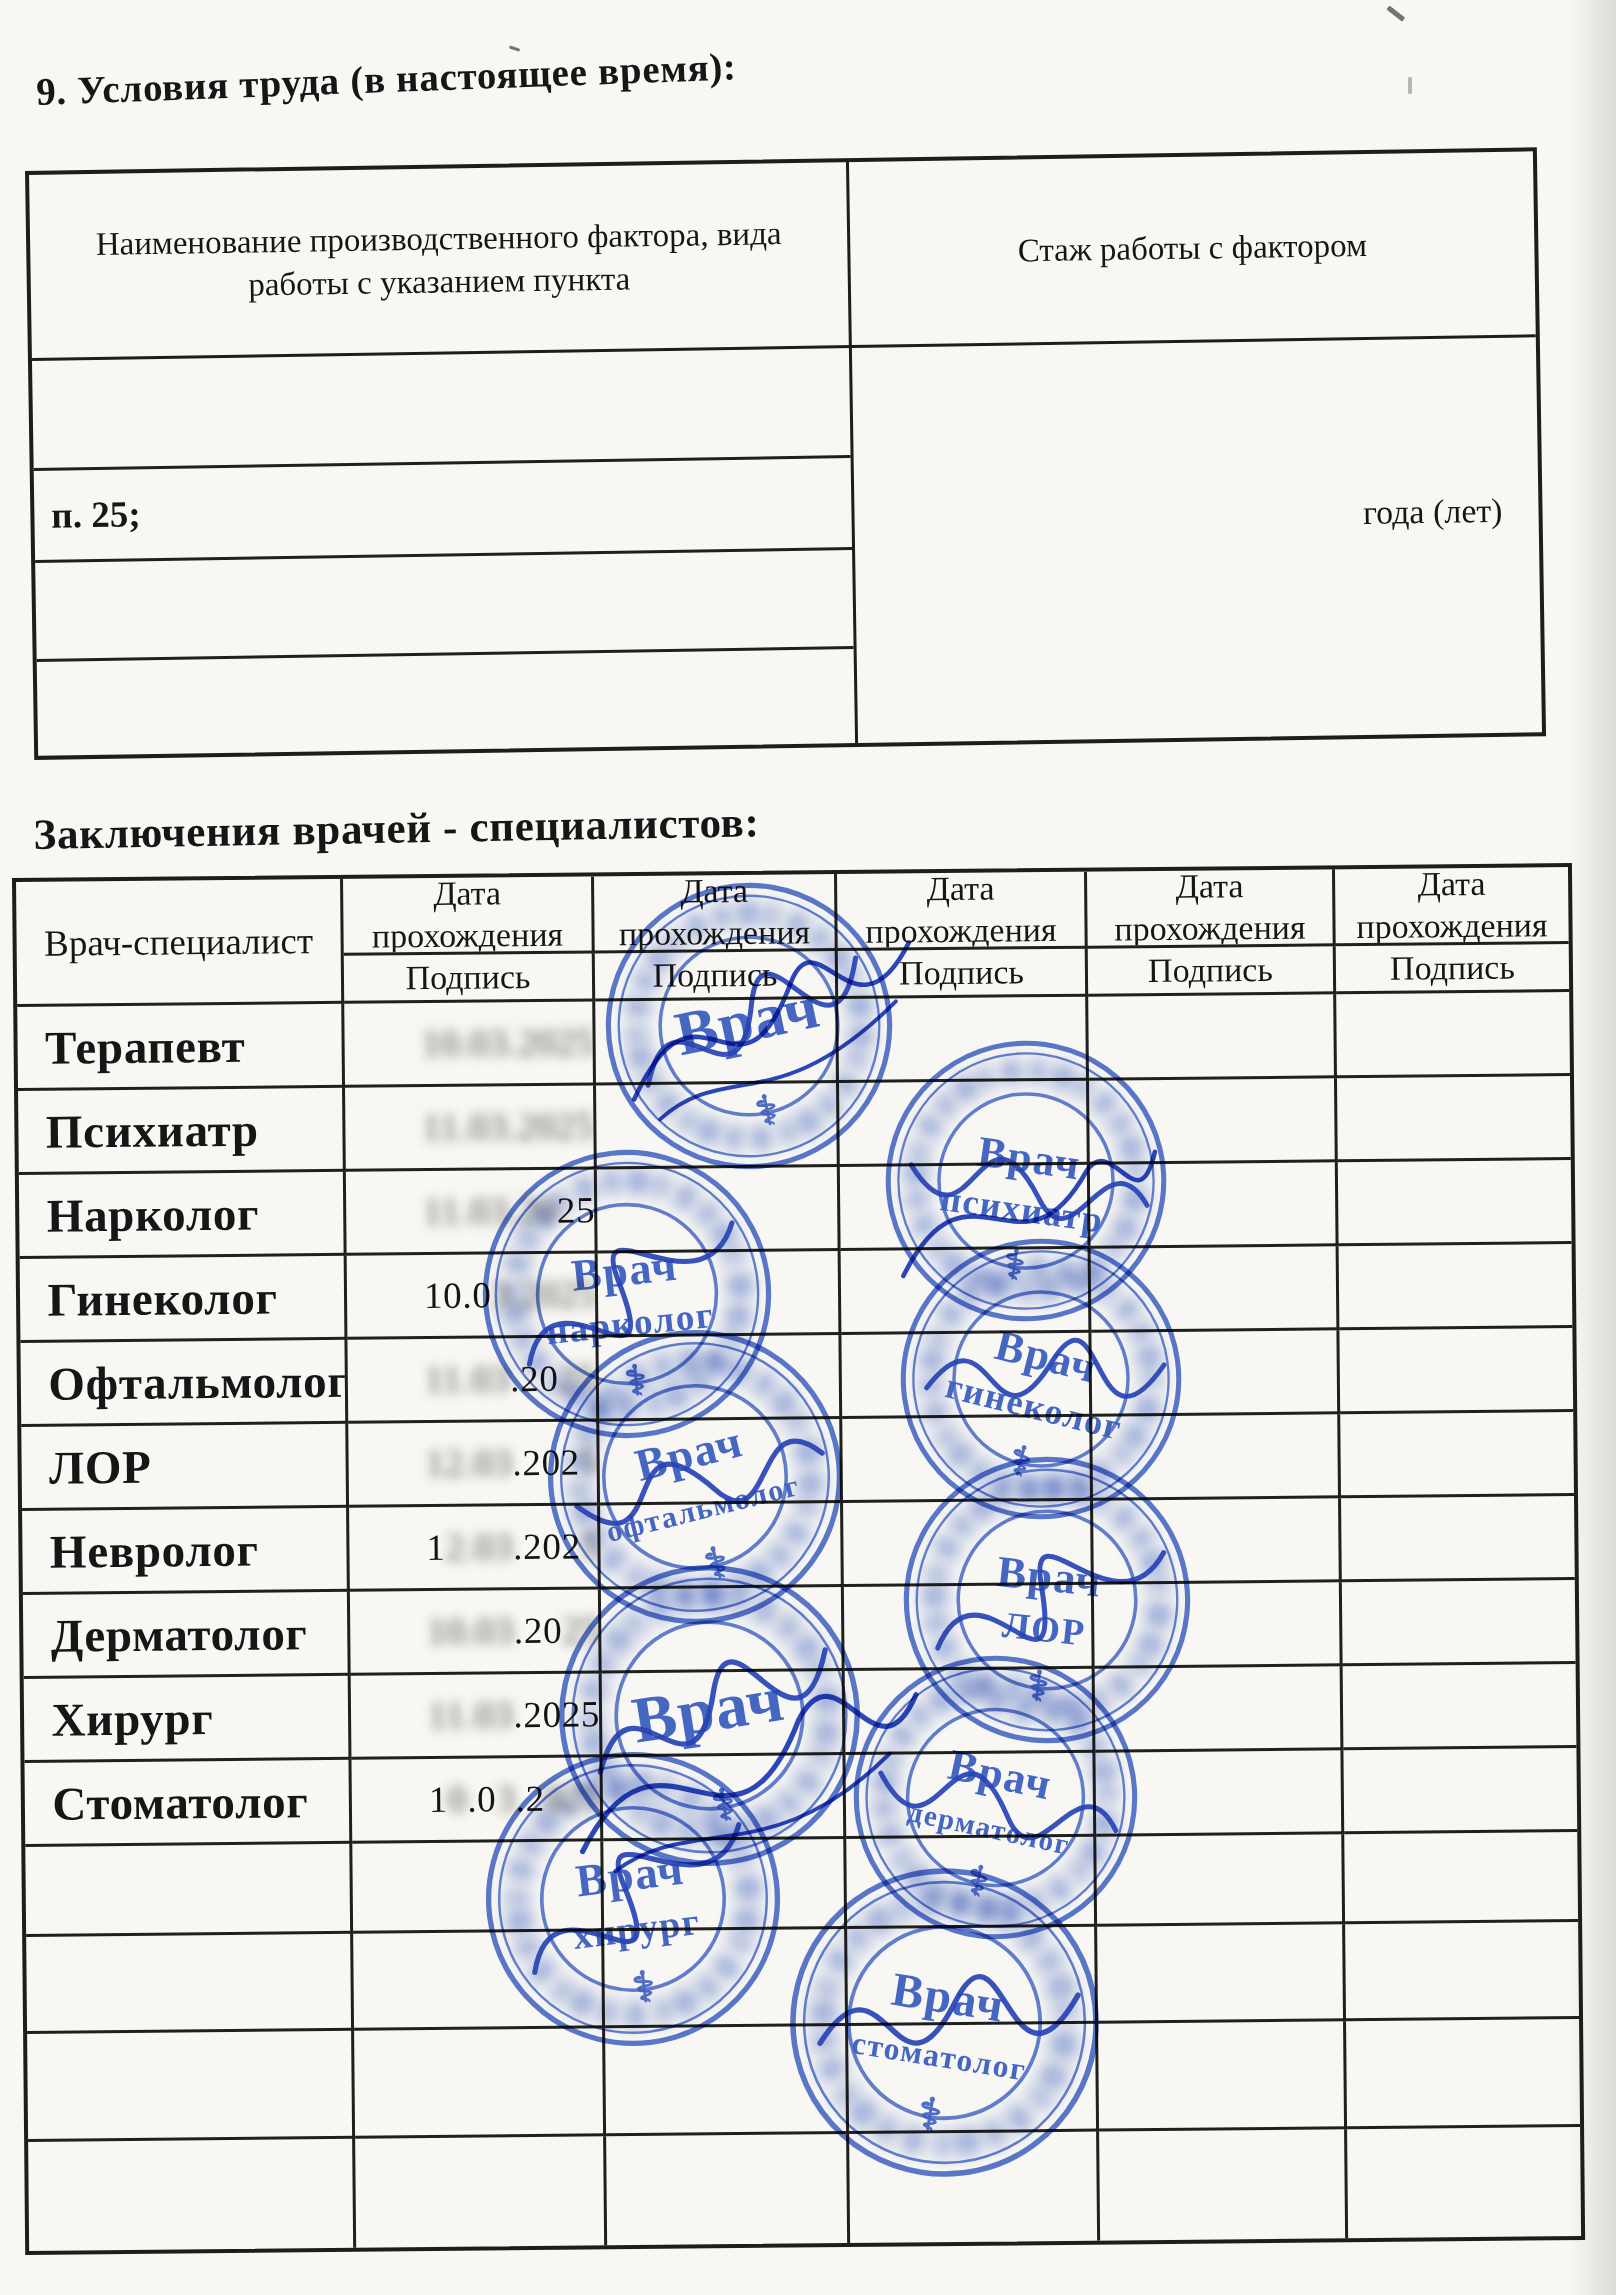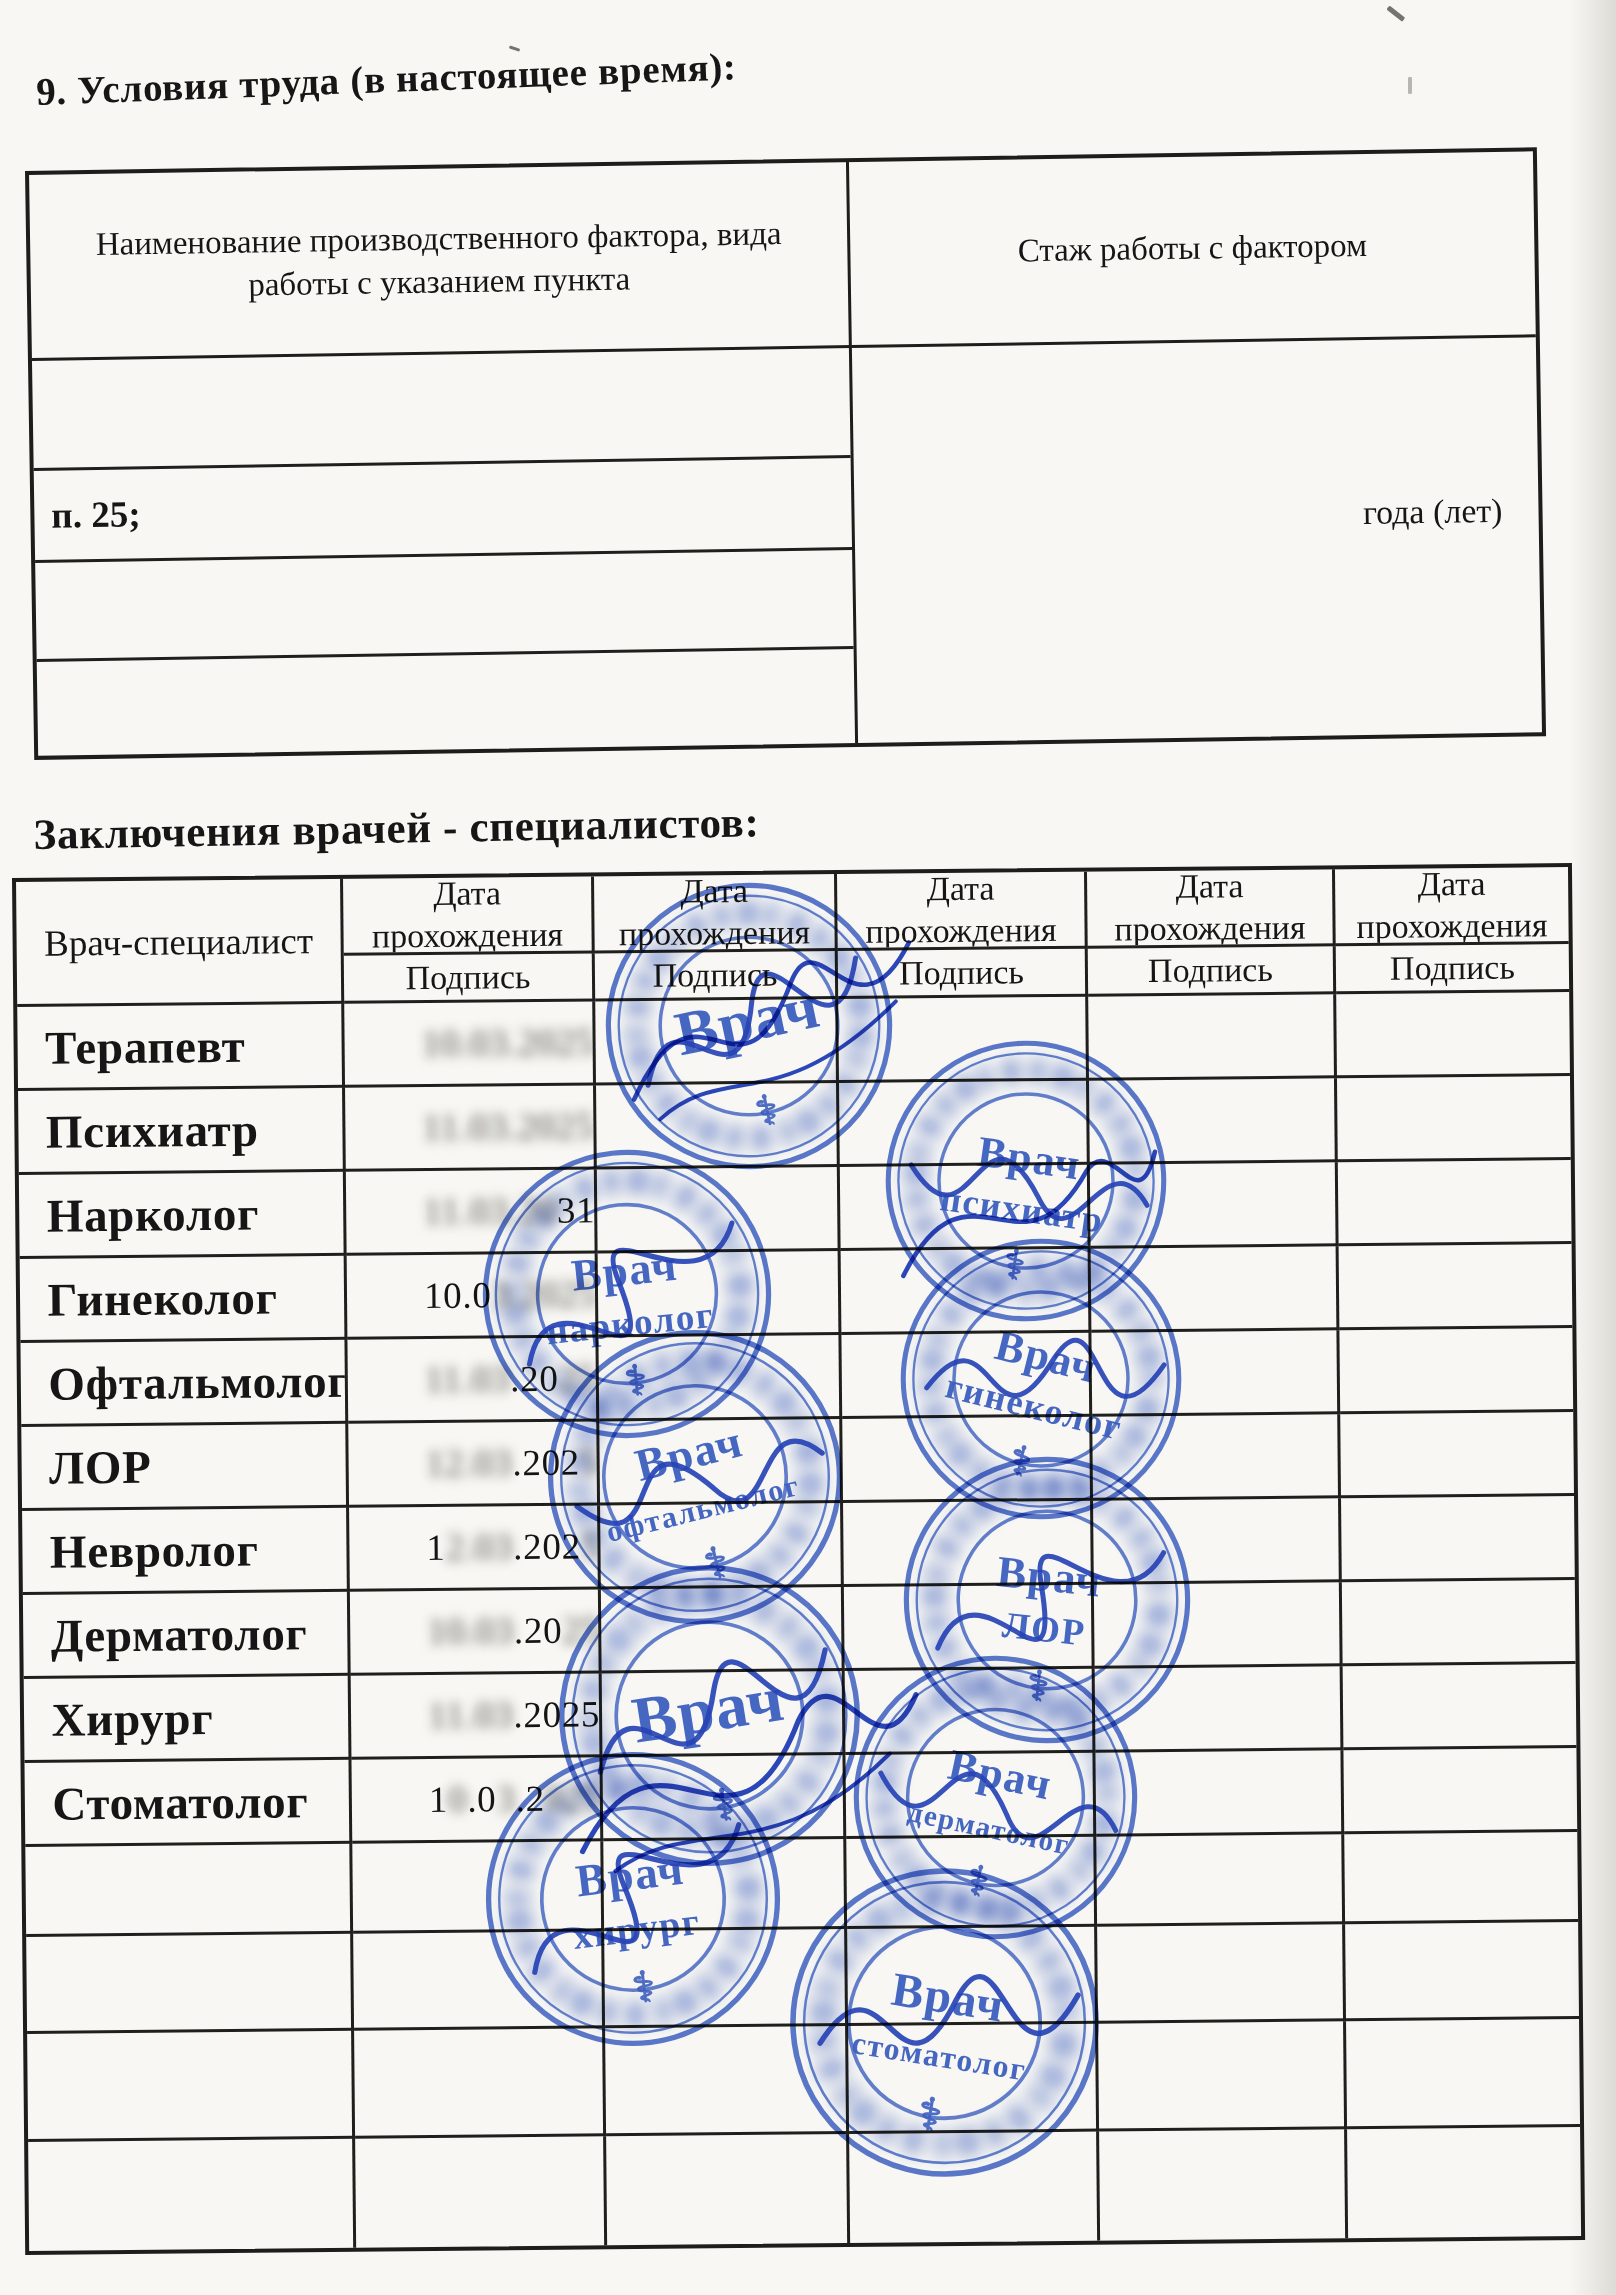--- a/index.html
+++ b/index.html
@@ -160,21 +160,21 @@
       </div>
       <div class="c dt" style="grid-area: 4 / 3;"></div>
       <div class="c dt" style="grid-area: 4 / 4;"></div>
       <div class="c dt" style="grid-area: 4 / 5;"></div>
       <div class="c dt lc" style="grid-area: 4 / 6;"></div>
       <div class="c nm" style="grid-area: 5 / 1;">
         <span>Нарколог</span>
       </div>
       <div class="c dt" style="grid-area: 5 / 2;">
         <span class="bl">11.03.20</span>
-        <span class="sg">31</span>
+        <span class="sg">25</span>
       </div>
       <div class="c dt" style="grid-area: 5 / 3;"></div>
       <div class="c dt" style="grid-area: 5 / 4;"></div>
       <div class="c dt" style="grid-area: 5 / 5;"></div>
       <div class="c dt lc" style="grid-area: 5 / 6;"></div>
       <div class="c nm" style="grid-area: 6 / 1;">
         <span>Гинеколог</span>
       </div>
       <div class="c dt" style="grid-area: 6 / 2;">
         <span class="sg">10.0</span>

